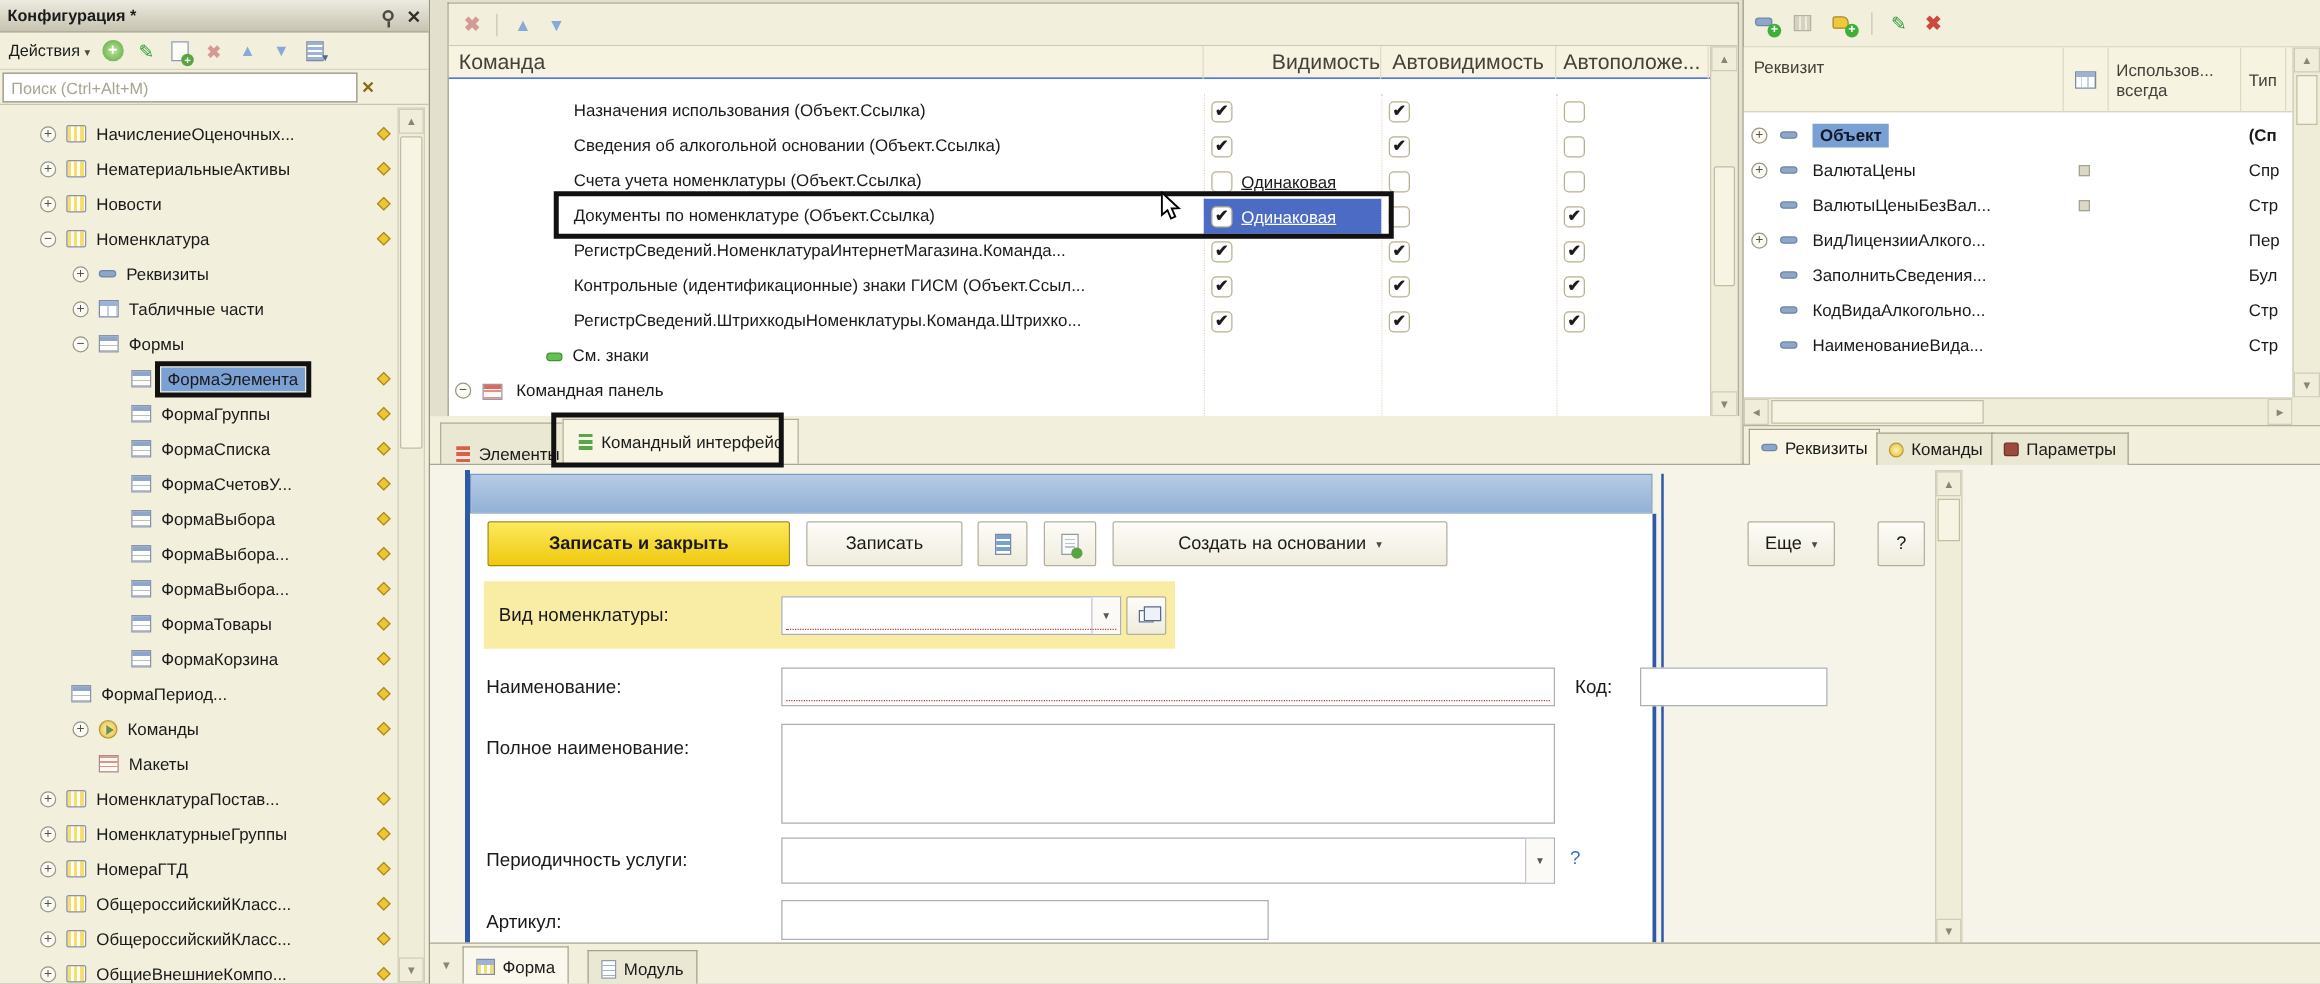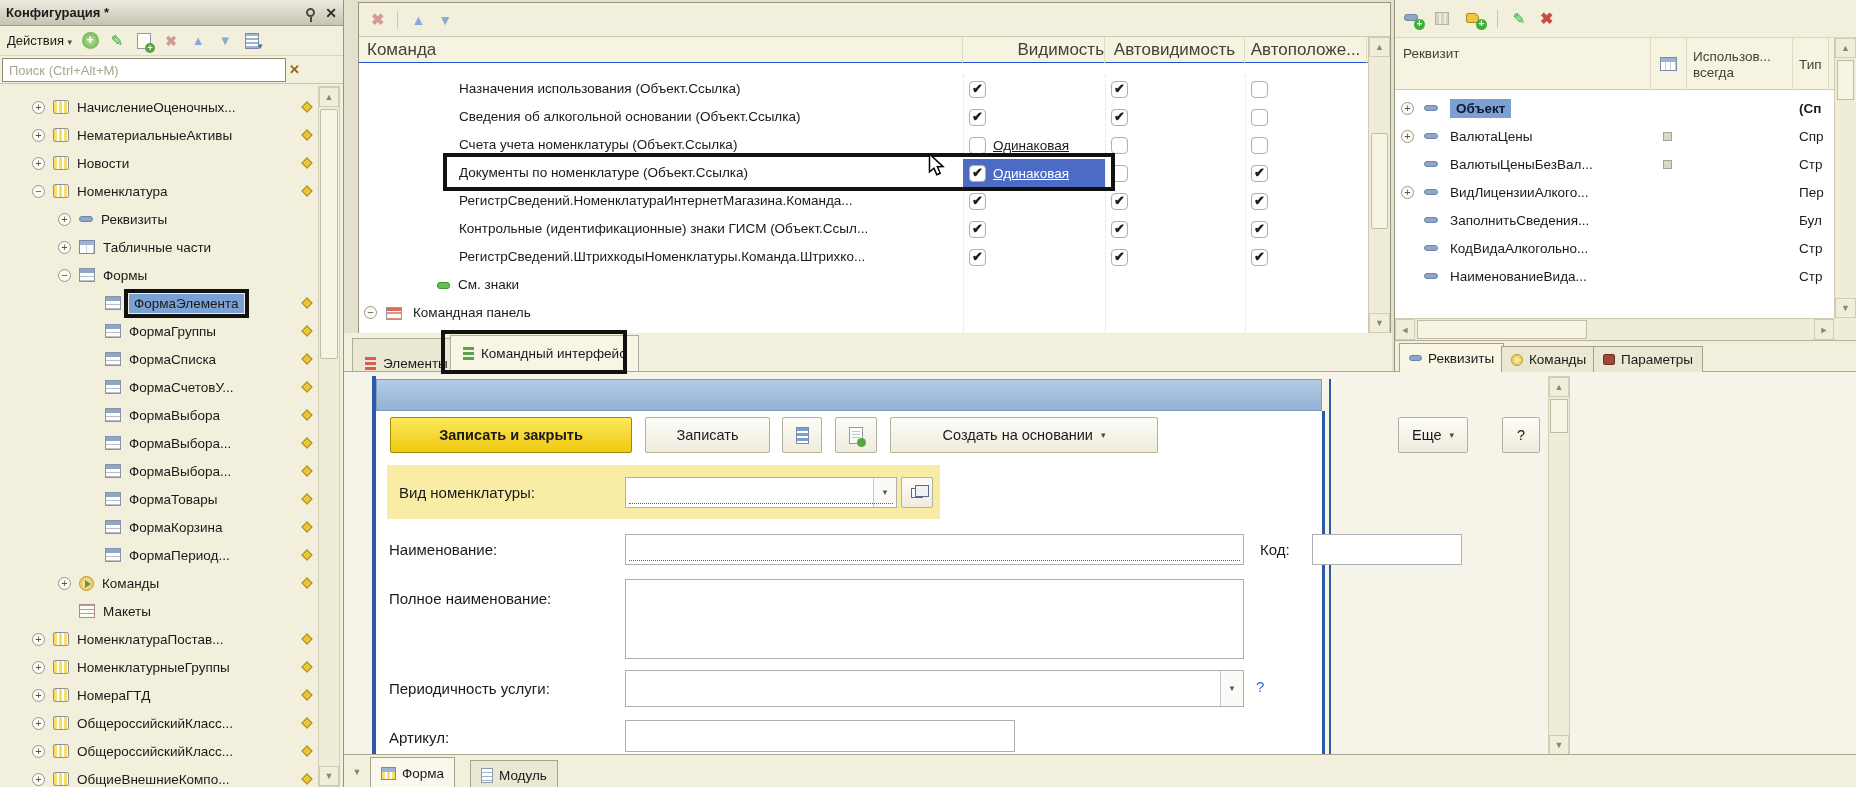--- a/index.html
+++ b/index.html
@@ -316,21 +316,21 @@
           <span class="t-ic ic-form"></span>
           <span class="t-label">ФормаТовары</span>
           <span class="t-dot"></span>
         </div>
         <div class="t-row" style="padding-left: 84px;">
           <span class="t-exp none"></span>
           <span class="t-ic ic-form"></span>
           <span class="t-label">ФормаКорзина</span>
           <span class="t-dot"></span>
         </div>
-        <div class="t-row" style="padding-left: 84px;">
+        <div class="t-row" style="padding-left: 36px;">
           <span class="t-exp none"></span>
           <span class="t-ic ic-form"></span>
           <span class="t-label">ФормаПериод...</span>
           <span class="t-dot"></span>
         </div>
         <div class="t-row" style="padding-left: 58px;">
           <span class="t-exp">+</span>
           <span class="t-ic ic-commands"></span>
           <span class="t-label">Команды</span>
           <span class="t-dot"></span>

